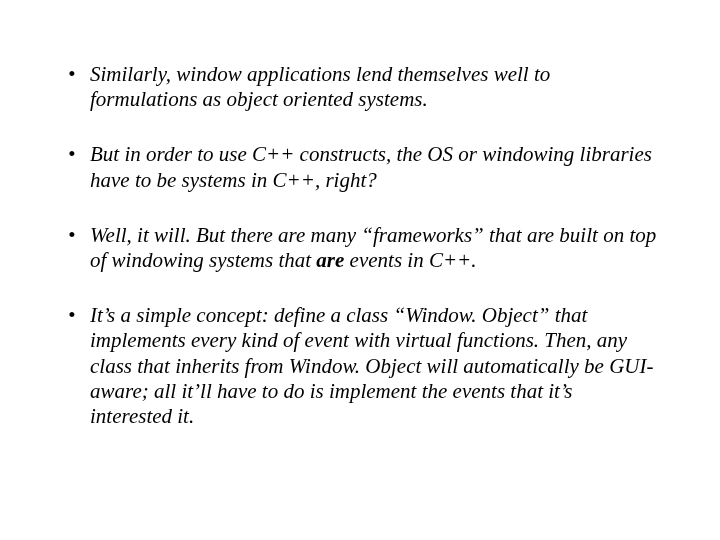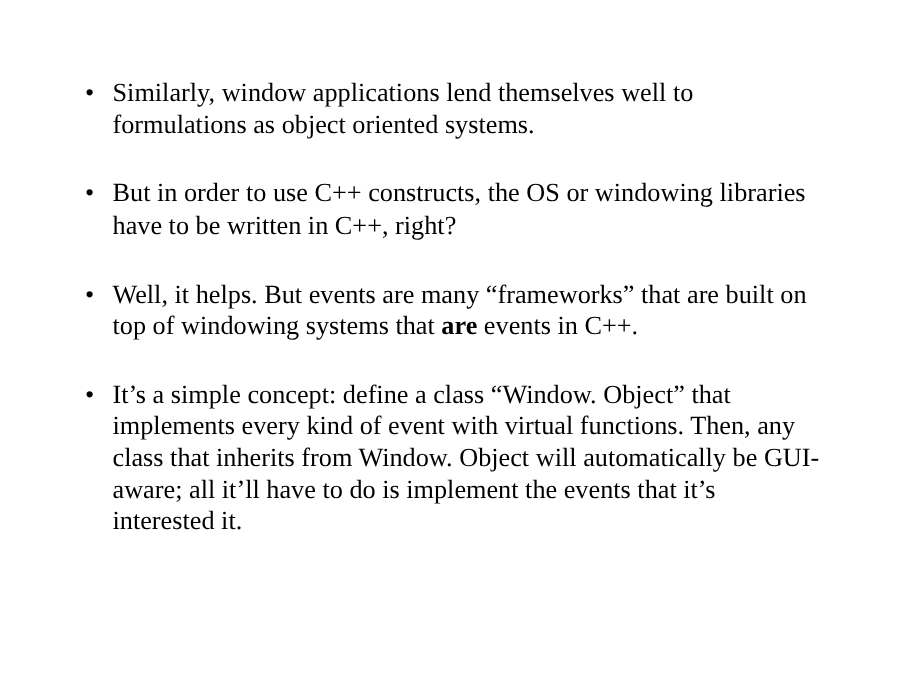--- a/index.html
+++ b/index.html
@@ -21,41 +21,42 @@
   }
   ul.bullets {
     list-style: none;
     margin: 0;
     padding: 0;
   }
   ul.bullets > li {
     position: relative;
     padding-left: 28px;
     margin-bottom: 30px;
+    font-style: italic;
   }
   ul.bullets > li::before {
     content: "•";
     position: absolute;
     left: 6px;
     top: 0;
     font-size: 21px;
   }
   .bold { font-weight: bold; }
 </style>
 </head>
 <body>
 
 <div class="slide">
   <ul class="bullets">
     <li>
       <span>Similarly, window applications lend themselves well to formulations as object oriented systems.</span>
     </li>
     <li>
-      <span>But in order to use C++ constructs, the OS or windowing libraries have to be written in C++, right?</span>
+      <span>But in order to use C++ constructs, the OS or windowing libraries have to be systems in C++, right?</span>
     </li>
     <li>
-      <span>Well, it helps.  But events are many “frameworks” that are built on top of windowing systems that </span><span class="bold">are</span><span> events in C++.</span>
+      <span>Well, it will.  But there are many “frameworks” that are built on top of windowing systems that </span><span class="bold">are</span><span> events in C++.</span>
     </li>
     <li>
       <span>It’s a simple concept:  define a class “Window. Object” that implements every kind of event with virtual functions.  Then, any class that inherits from Window. Object will automatically be GUI-aware;  all it’ll have to do is implement the events that it’s interested it.</span>
     </li>
   </ul>
 </div>
 
 </body></html>

